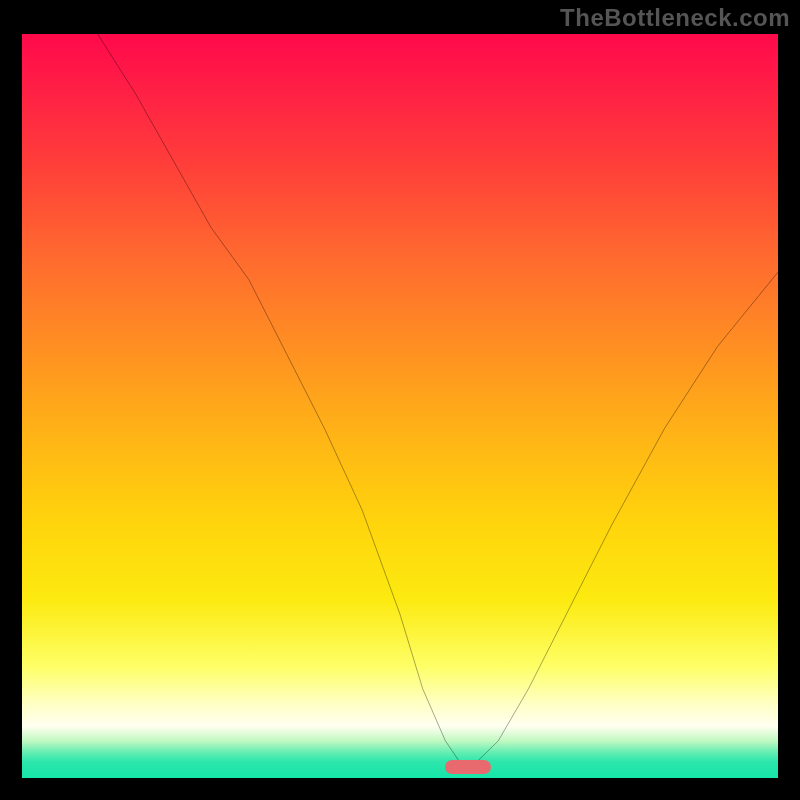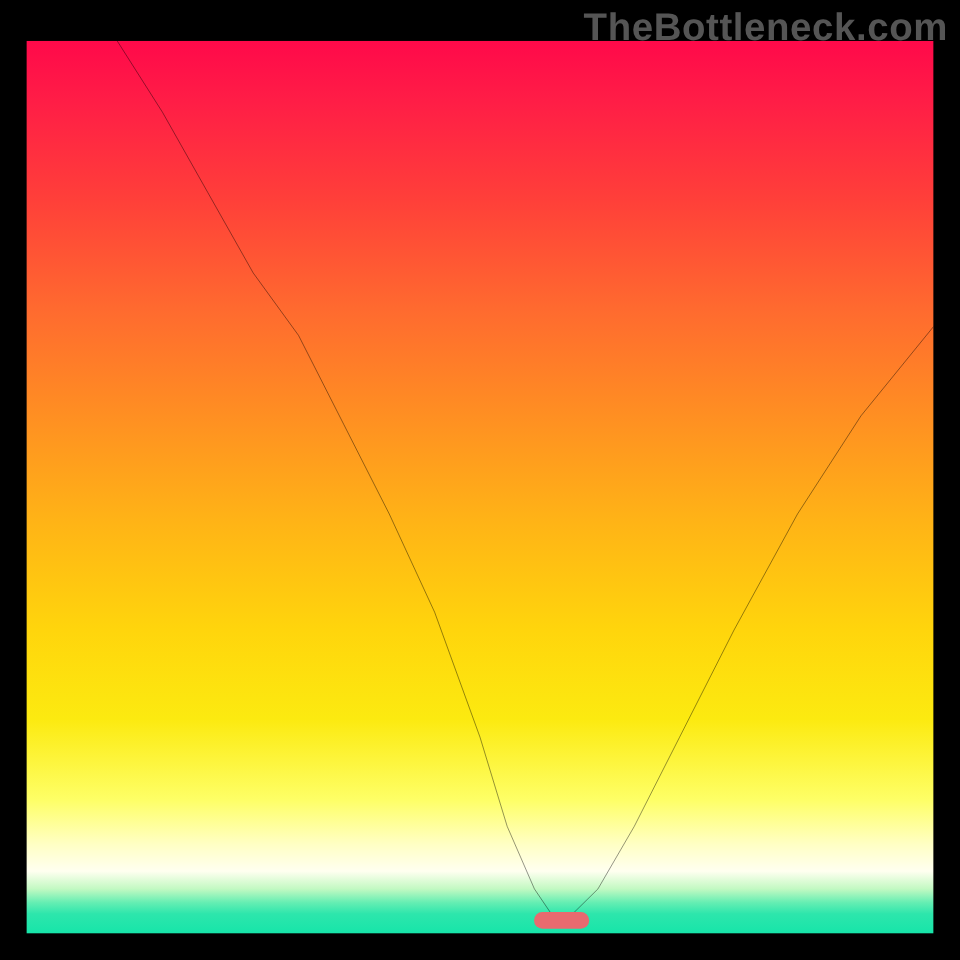--- a/index.html
+++ b/index.html
@@ -15,21 +15,21 @@
     position: relative;
     width: 800px;
     height: 800px;
     background: #000;
   }
   .watermark {
     position: absolute;
     top: 4px;
     right: 10px;
     color: #555;
-    font-size: 32px;
+    font-size: 24px;
     font-weight: 600;
     letter-spacing: 0.5px;
     z-index: 3;
   }
   .plot-area {
     position: absolute;
     left: 22px;
     right: 22px;
     top: 34px;
     bottom: 22px;

